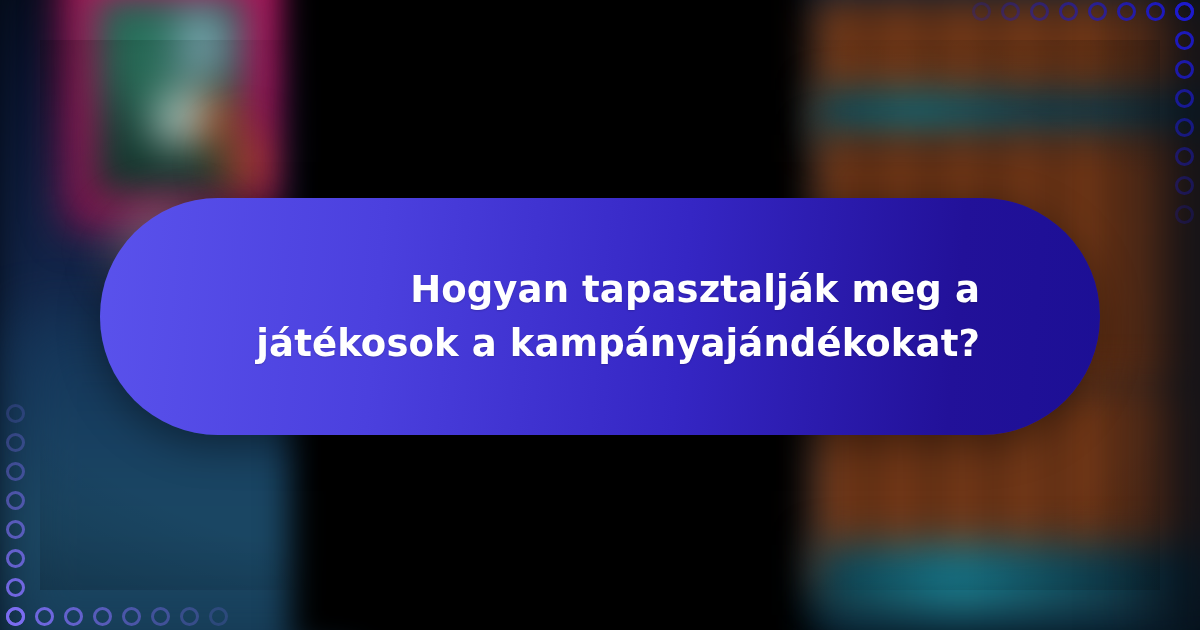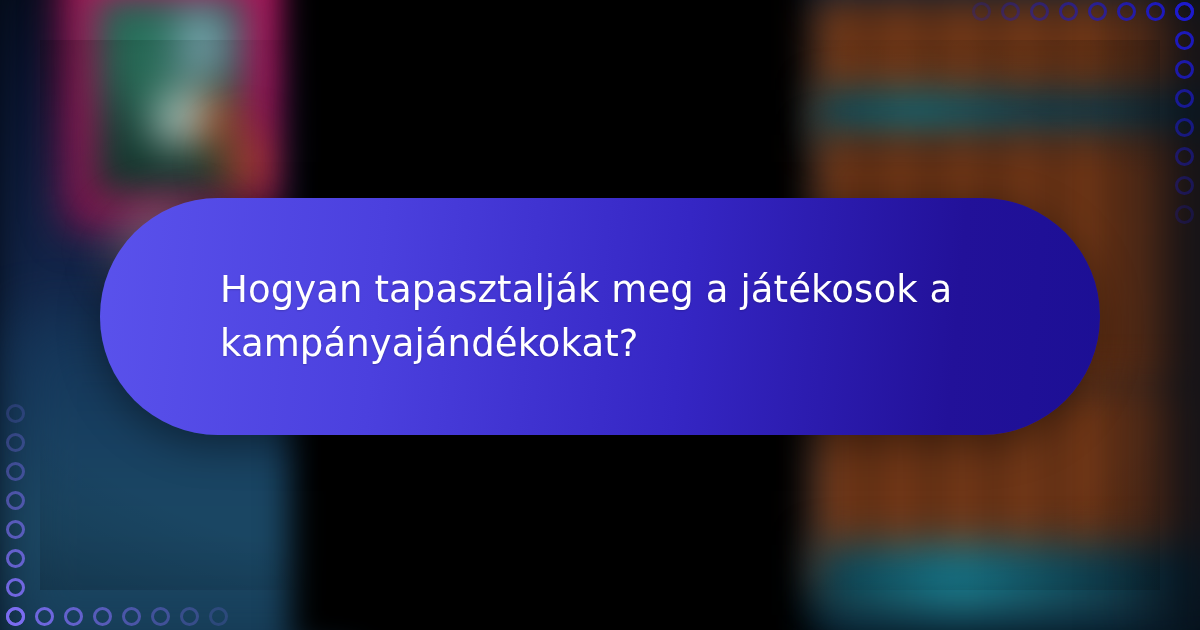--- a/index.html
+++ b/index.html
@@ -231,22 +231,22 @@
     background: linear-gradient(95deg, #5a52ec 0%, #4b40de 28%, #3526c4 58%, #221199 85%, #1c0f95 100%);
     display: flex;
     align-items: center;
     justify-content: center;
     box-shadow: 0 10px 42px rgba(0,0,0,.42);
   }
   #title-text {
     color: #ffffff;
     font-size: 37px;
     line-height: 1.45;
-    font-weight: 400;
-    text-align: left;
+    font-weight: 700;
+    text-align: right;
     max-width: 760px;
     letter-spacing: .1px;
     text-shadow: 0 1px 2px rgba(0,0,0,.18);
   }
 </style>
 </head>
 <body>
 
 <div id="stage">
 

